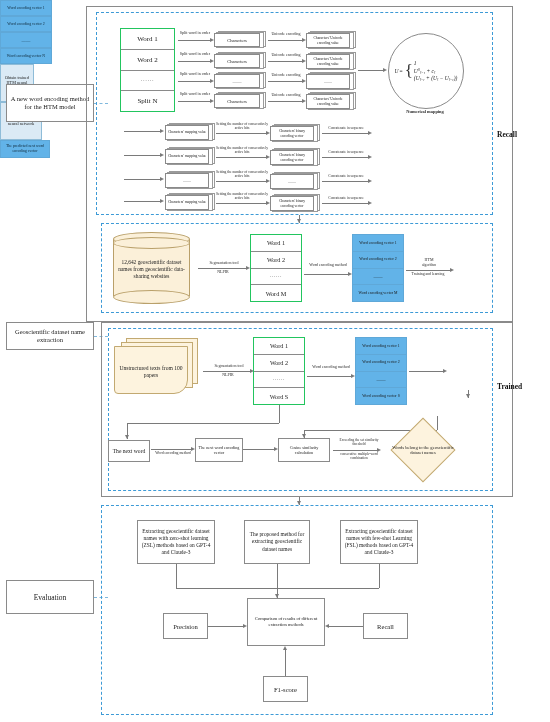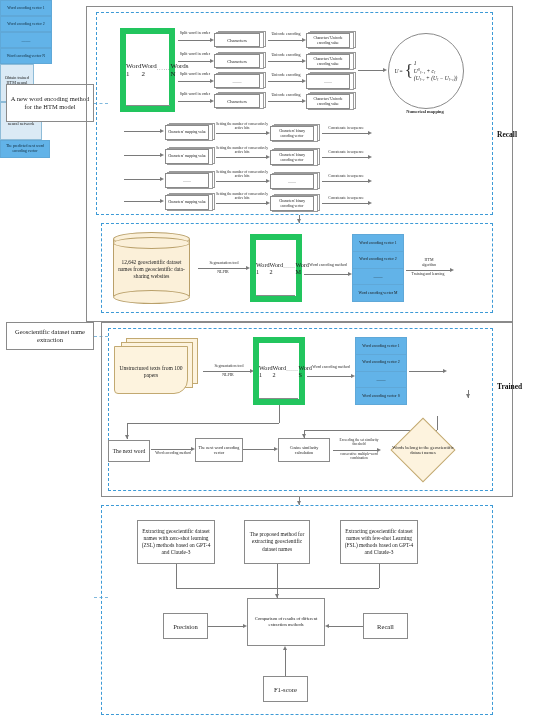--- a/index.html
+++ b/index.html
@@ -44,22 +44,22 @@
          border-right:2.5px solid transparent;border-top:4px solid #7a7a7a;}
   .tip-u{position:absolute;width:0;height:0;border-left:2.5px solid transparent;
          border-right:2.5px solid transparent;border-bottom:4px solid #7a7a7a;}
   
   .dashlink{position:absolute;height:0;border-top:1px dashed #7fb8dd;}
 
   .stageword{position:absolute;font-weight:bold;font-size:7.5px;color:#111;
              font-family:"Liberation Serif",serif;}
 
   
-  .wcol{position:absolute;border:6px solid #22c55e;background:#fff;box-sizing:border-box;
-        display:flex;flex-direction:row;}
+  .wcol{position:absolute;border:1px solid #22c55e;background:#fff;box-sizing:border-box;
+        display:flex;flex-direction:column;}
   .wcol > div{flex:1;display:flex;align-items:center;justify-content:center;
               border-bottom:1px solid #8a8a8a;box-sizing:border-box;}
   .wcol > div:last-child{border-bottom:none;}
 
   .vcol{position:absolute;box-sizing:border-box;display:flex;flex-direction:column;}
   .vcol > div{flex:1;display:flex;align-items:center;justify-content:center;
               border:1px solid #5fa8d8;border-bottom:none;background:#62b3e8;
               box-sizing:border-box;text-align:center;line-height:1.1;}
   .vcol > div:last-child{border-bottom:1px solid #5fa8d8;}
 
@@ -101,38 +101,41 @@
 <body>
 
 <div id="page">
 
   <div class="abs box" style="left:6px;top:84px;width:88px;height:38px;font-size:6.5px;padding:2px;line-height:1.3;">
     <span>A new word encoding method for the HTM model</span>
   </div>
   <div class="abs box" style="left:6px;top:322px;width:88px;height:28px;font-size:6.5px;padding:2px;line-height:1.3;">
     <span>Geoscientific dataset name extraction</span>
   </div>
+  <div class="abs box" style="left:6px;top:580px;width:88px;height:34px;font-size:7.5px;padding:2px;">
+    <span>Evaluation</span>
+  </div>
 
   <div class="dashlink" style="left:94px;top:103px;width:14px;"></div>
   <div class="dashlink" style="left:94px;top:336px;width:14px;"></div>
   <div class="dashlink" style="left:94px;top:597px;width:14px;"></div>
 
   <div class="abs solid-frame" style="left:86px;top:6px;width:427px;height:316px;"></div>
   <div class="abs solid-frame" style="left:101px;top:322px;width:412px;height:175px;"></div>
 
   <div class="stageword" style="left:497px;top:130px;">Recall</div>
   <div class="stageword" style="left:497px;top:382px;">Trained</div>
 
   <div class="abs dash-frame" style="left:96px;top:12px;width:397px;height:203px;"></div>
 
   <div class="wcol" style="left:120px;top:28px;width:55px;height:84px;font-size:7px;">
     <div>Word 1</div>
     <div>Word 2</div>
     <div style="font-size:5px;letter-spacing:0.6px;">······</div>
-    <div>Words N</div>
+    <div>Split N</div>
   </div>
 
   <div class="lbl" style="left:178px;top:31px;width:34px;font-size:4px;">
     <span>Split word in order</span>
   </div>
   <div class="ah" style="left:178px;top:40px;width:32px;"></div>
   <div class="tip-r" style="left:210px;top:37.5px;"></div>
   <div class="stack" style="left:214px;top:31px;width:50px;height:16px;">
     <div class="s3" style="left:4px;top:0;width:46px;height:14px;"></div>
     <div class="s2" style="left:2px;top:1px;width:46px;height:14px;"></div>

